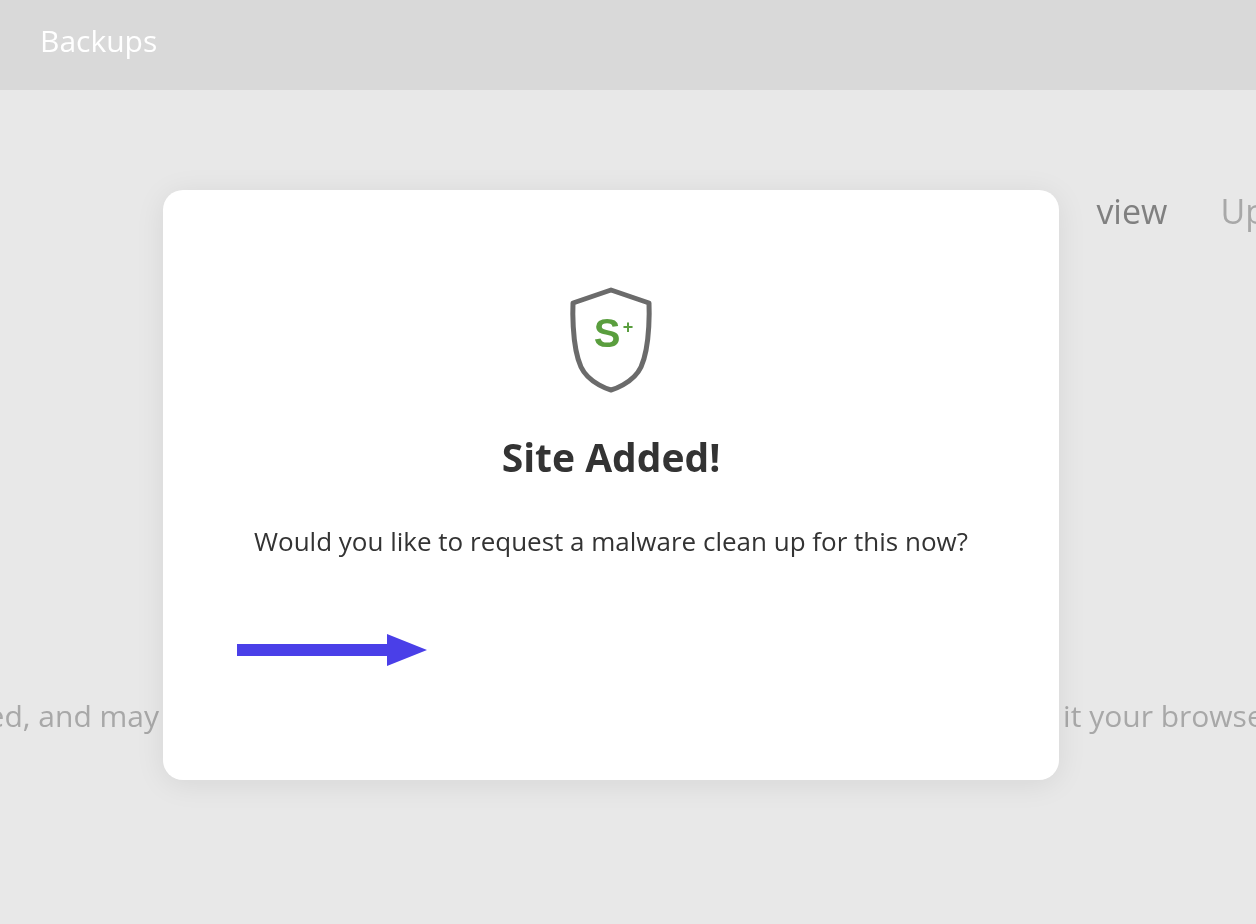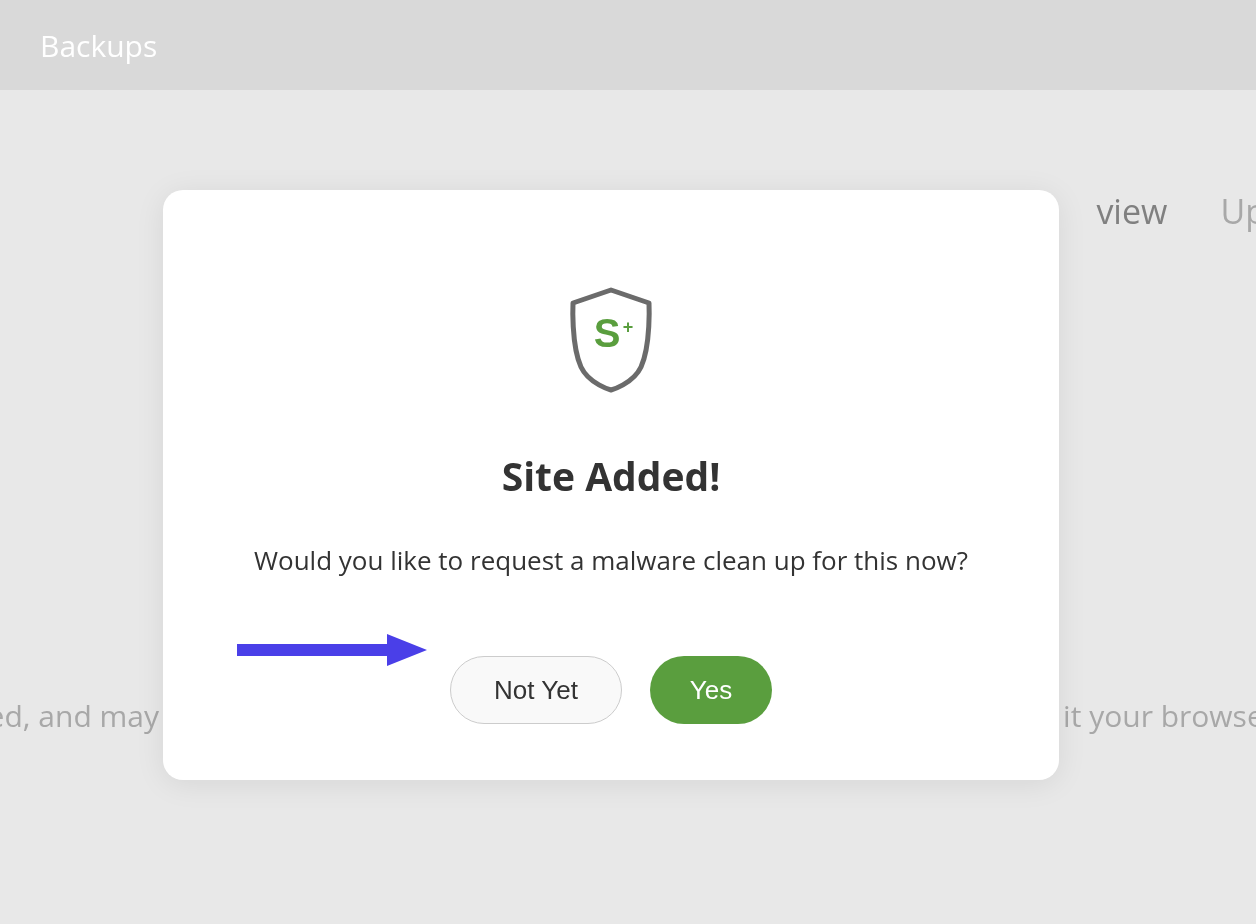--- a/index.html
+++ b/index.html
@@ -13,21 +13,21 @@
       width: 1256px;
       height: 924px;
       overflow: hidden;
       position: relative;
     }
     .header-bar {
       background: #d9d9d9;
       height: 90px;
       padding: 20px 40px;
       display: flex;
-      align-items: center;
+      align-items: flex-start;
     }
     .header-title {
       color: #ffffff;
       font-size: 30px;
       font-weight: 400;
     }
     .bg-text-right {
       position: absolute;
       top: 188px;
       right: -10px;
@@ -64,21 +64,21 @@
       padding-top: 95px;
     }
     .shield-icon {
       width: 100px;
       height: 110px;
     }
     .modal-title {
       font-size: 39px;
       font-weight: 700;
       color: #333333;
-      margin-top: 54px;
+      margin-top: 35px;
     }
     .modal-subtitle {
       font-size: 26px;
       font-weight: 400;
       color: #333333;
       margin-top: 40px;
     }
     .button-row {
       display: flex;
       gap: 28px;
@@ -136,22 +136,18 @@
   <svg class="shield-icon" viewBox="0 0 100 110">
     <path d="M 50 5 L 88 18 C 88 18 90 60 80 82 C 72 99 50 105 50 105 C 50 105 28 99 20 82 C 10 60 12 18 12 18 L 50 5 Z" fill="none" stroke="#6b6b6b" stroke-width="5" stroke-linejoin="round"></path>
     <text x="46" y="62" font-family="Arial, sans-serif" font-size="40" font-weight="700" fill="#5a9e3e" text-anchor="middle">S</text>
     <text x="67" y="48" font-family="Arial, sans-serif" font-size="18" font-weight="700" fill="#5a9e3e" text-anchor="middle">+</text>
   </svg>
 
   <h1 class="modal-title">Site Added!</h1>
 
   <p class="modal-subtitle">Would you like to request a malware clean up for this now?</p>
 
-  <div class="button-row">
-    <button class="btn btn-secondary">Not Yet</button>
-    <button class="btn btn-primary">Yes</button>
-  </div>
 </div>
 
 <svg class="arrow-annotation" viewBox="0 0 190 40">
   <line x1="0" y1="20" x2="160" y2="20" stroke="#4a3fe8" stroke-width="12"></line>
   <polygon points="150,4 190,20 150,36" fill="#4a3fe8"></polygon>
 </svg>
 
 </body></html>

